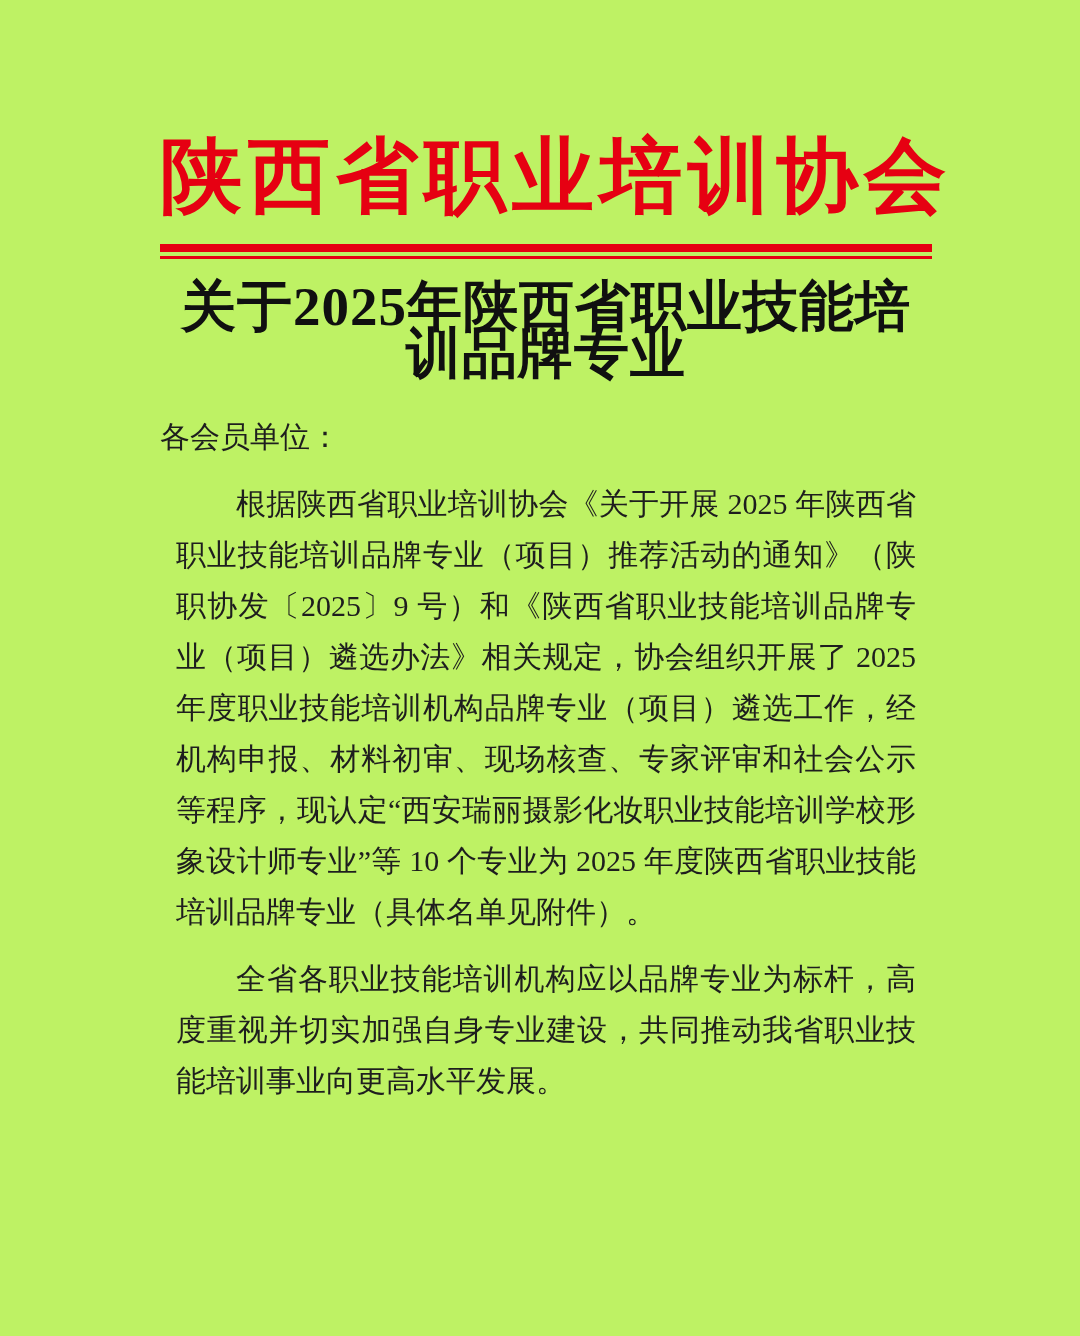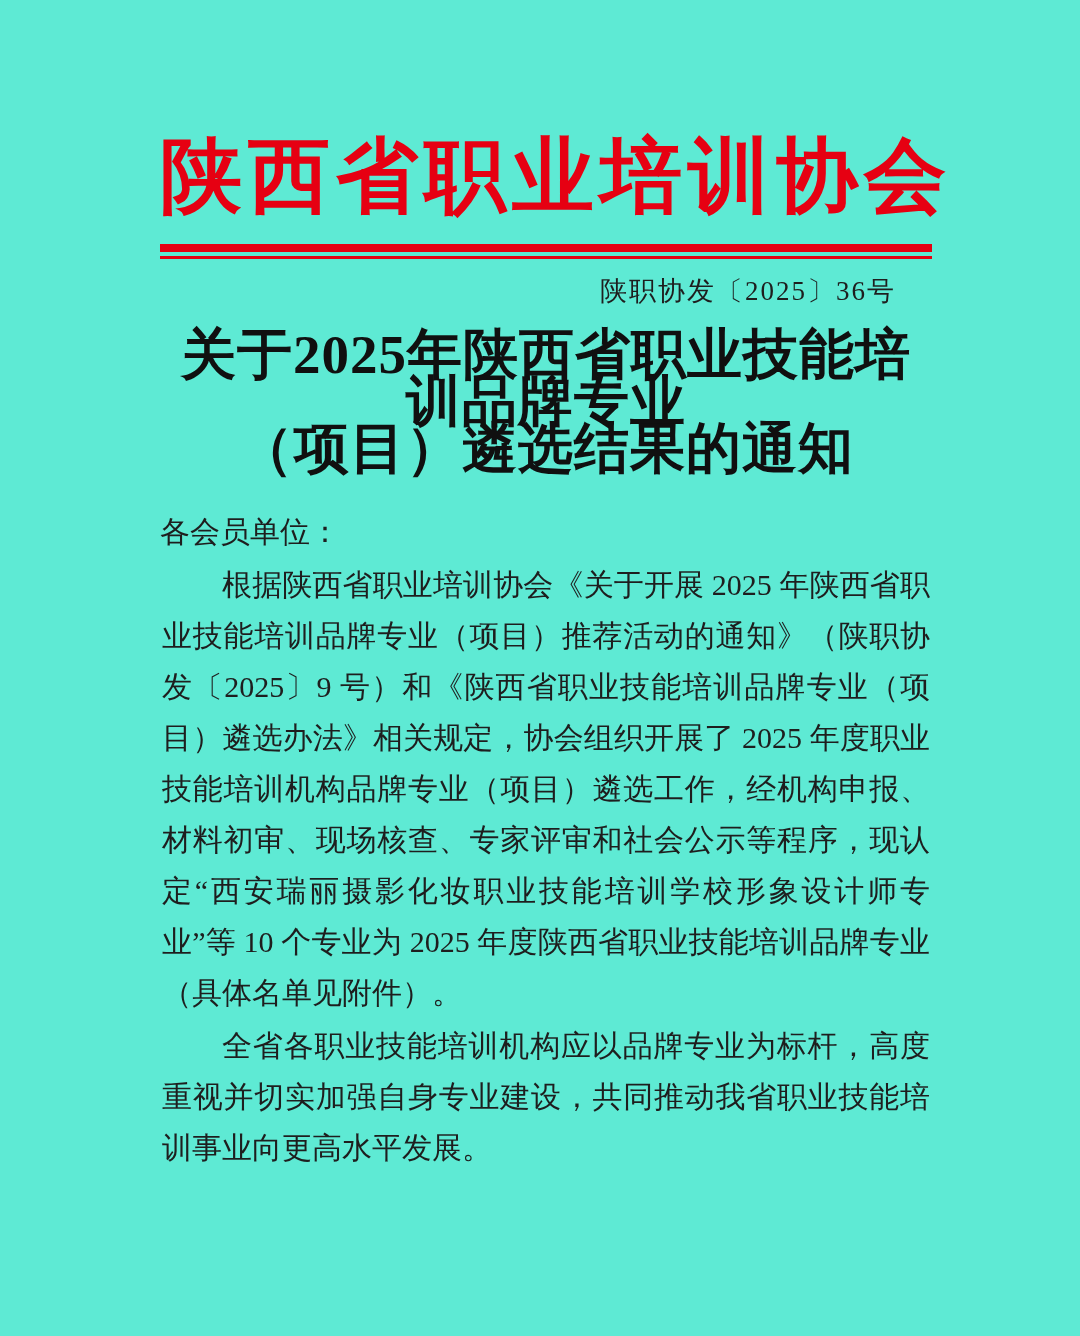--- a/index.html
+++ b/index.html
@@ -5,21 +5,21 @@
   html, body {
     margin: 0;
     padding: 0;
     background: #ffffff;
   }
   .page {
     position: relative;
     width: 1080px;
     height: 1336px;
     margin: 0 auto;
-    background: #5eead4;
+    background: #bef264;
     box-sizing: border-box;
     padding: 130px 148px 0 160px;
     overflow: hidden;
     font-family: "Liberation Serif", "DejaVu Serif", serif;
     color: #1e1e1e;
   }
   .org-title {
     color: #e60012;
     font-size: 82px;
     font-weight: 700;
@@ -67,42 +67,40 @@
     font-size: 30px;
     line-height: 51px;
     text-align: justify;
     text-justify: inter-ideograph;
     color: #1e1e1e;
   }
   .salutation {
     margin: 0;
   }
   .para {
-    margin: 2px;
+    margin: 16px;
     text-indent: 2em;
   }
 </style>
 </head>
 <body>
 
 <div class="page">
 
   <div class="org-title">陕西省职业培训协会</div>
 
   <div class="red-rule">
     <div class="rule-thick"></div>
     <div class="rule-gap"></div>
     <div class="rule-thin"></div>
   </div>
 
-  <div class="doc-number">陕职协发〔2025〕36号</div>
 
   <div class="notice-title">
     <div>关于2025年陕西省职业技能培训品牌专业</div>
-    <div>（项目）遴选结果的通知</div>
   </div>
 
   <div class="body-text">
     <p class="salutation">各会员单位：</p>
     <p class="para">根据陕西省职业培训协会《关于开展 2025 年陕西省职业技能培训品牌专业（项目）推荐活动的通知》（陕职协发〔2025〕9 号）和《陕西省职业技能培训品牌专业（项目）遴选办法》相关规定，协会组织开展了 2025 年度职业技能培训机构品牌专业（项目）遴选工作，经机构申报、材料初审、现场核查、专家评审和社会公示等程序，现认定“西安瑞丽摄影化妆职业技能培训学校形象设计师专业”等 10 个专业为 2025 年度陕西省职业技能培训品牌专业（具体名单见附件）。</p>
     <p class="para">全省各职业技能培训机构应以品牌专业为标杆，高度重视并切实加强自身专业建设，共同推动我省职业技能培训事业向更高水平发展。</p>
   </div>
 
 </div>
 

